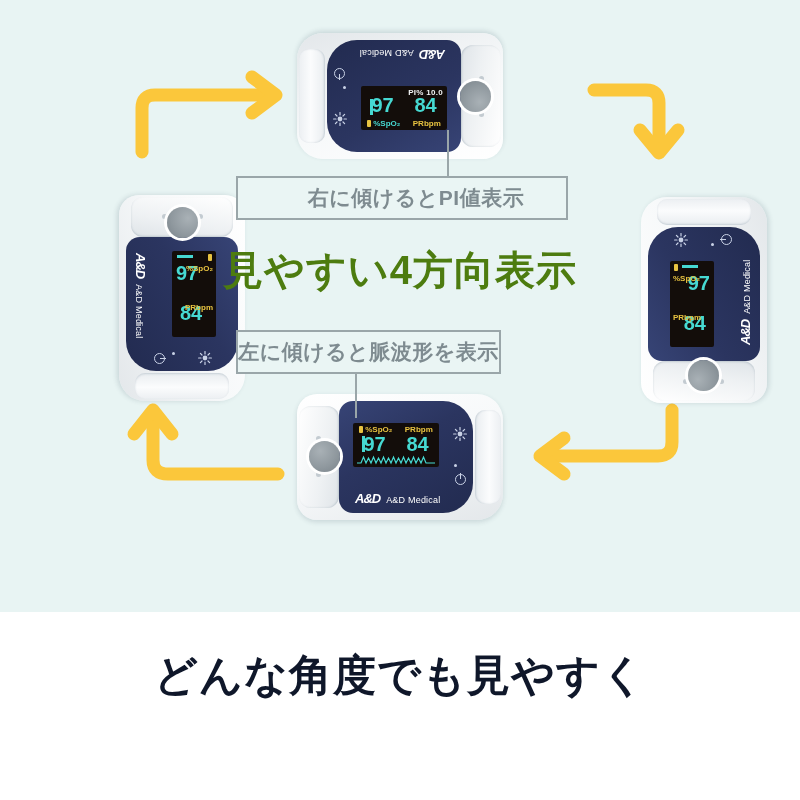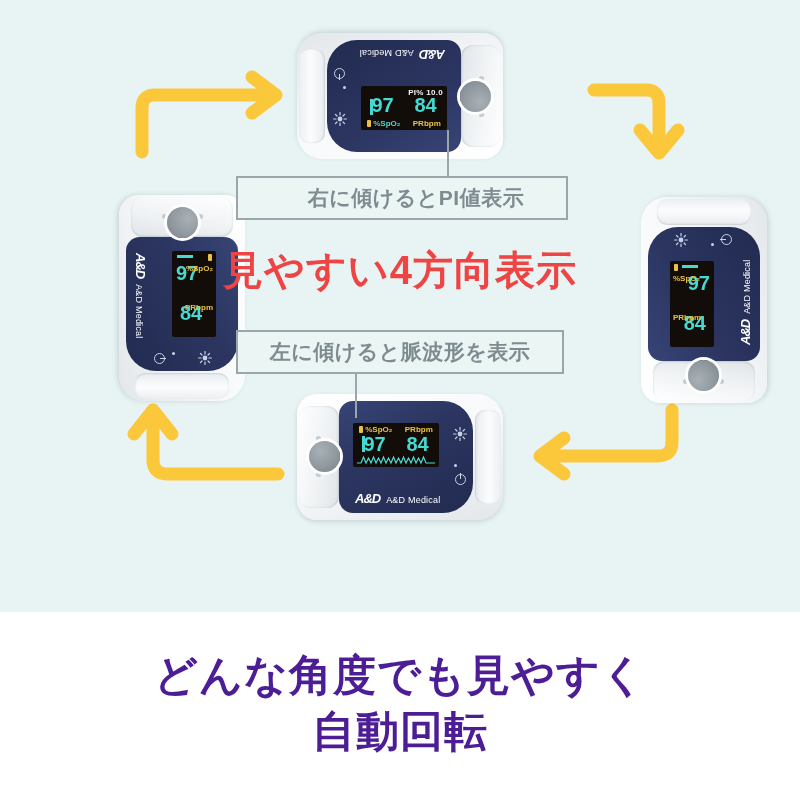--- a/index.html
+++ b/index.html
@@ -36,21 +36,21 @@
 
   
   .center-heading {
     position: absolute;
     left: 0; top: 248px;
     width: 800px;
     text-align: center;
     font-size: 40px;
     font-weight: bold;
     letter-spacing: 1px;
-    color: #ef4444;
+    color: #4d7c0f;
     line-height: 1.1;
     white-space: nowrap;
   }
 
   .caution-text {
     position: absolute;
     left: 0; top: 538px;
     width: 800px;
     text-align: center;
     font-size: 21px;
@@ -58,21 +58,21 @@
     color: #9aa6a9;
     letter-spacing: 0.5px;
     white-space: nowrap;
   }
 
   .bottom-heading {
     position: absolute;
     left: 0; top: 648px;
     width: 800px;
     text-align: center;
-    color: #4c1d95;
+    color: #0f172a;
     font-size: 43px;
     font-weight: bold;
     line-height: 1.3;
     letter-spacing: 1px;
   }
   .bottom-heading .bh-line { display: block; white-space: nowrap; }
 
   
   .callout {
     position: absolute;
@@ -81,21 +81,21 @@
     display: flex;
     align-items: center;
     justify-content: center;
     font-size: 21px;
     font-weight: bold;
     color: #7e8b90;
     letter-spacing: 0.5px;
     white-space: nowrap;
   }
   .callout-top { left: 236px; top: 176px; width: 332px; height: 44px; padding-left: 28px; }
-  .callout-bottom { left: 236px; top: 330px; width: 328px; height: 44px; }
+  .callout-bottom { left: 236px; top: 330px; width: 265px; height: 44px; }
 
   .leader {
     position: absolute;
     background: #9aa6a9;
     width: 2px;
   }
   .leader-top { left: 447px; top: 130px; height: 48px; }
   .leader-bottom { left: 355px; top: 372px; height: 46px; }
 
   
@@ -543,16 +543,15 @@
   <div class="callout callout-top">右に傾けるとPI値表示</div>
 
   <div class="callout callout-bottom">左に傾けると脈波形を表示</div>
   <div class="leader leader-bottom"></div>
 
   <div class="center-heading">見やすい4方向表示</div>
 
 
   <div class="bottom-heading">
     <span class="bh-line">どんな角度でも見やすく</span>
-    <span class="bh-line">自動回転</span>
   </div>
 
 </div>
 
 </body></html>

